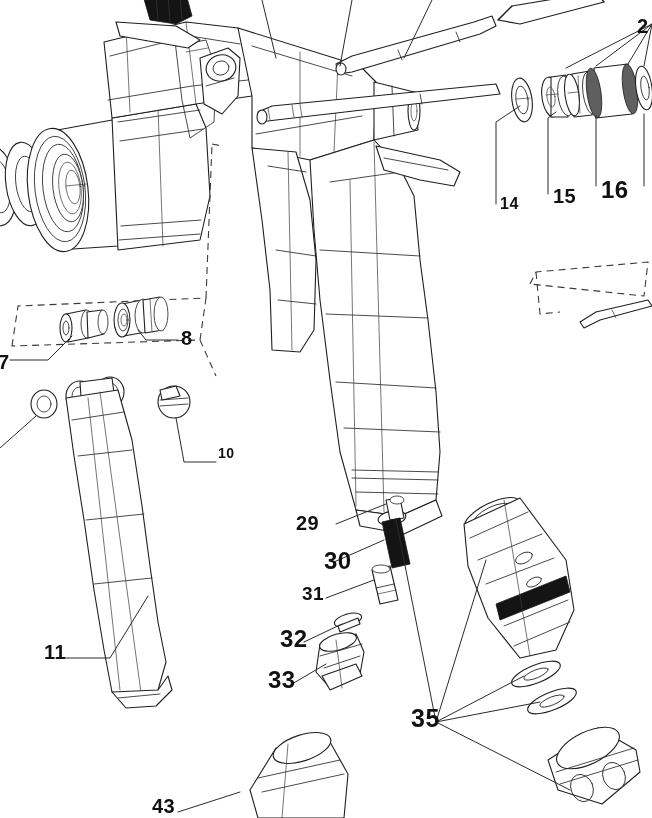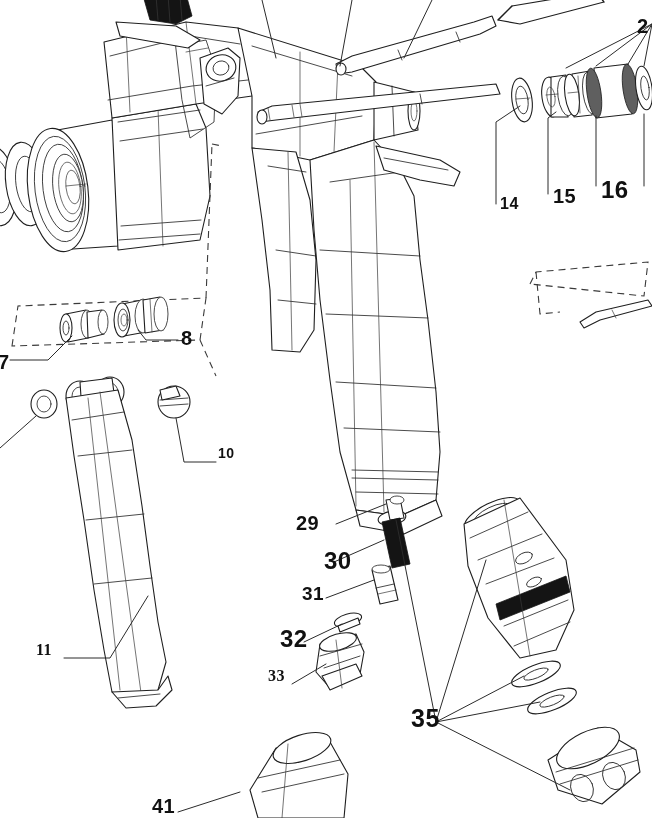--- a/index.html
+++ b/index.html
@@ -352,26 +352,26 @@
       <path class="ldr" d="M436 722 L570 790"></path>
     </g>
 
   </svg>
 
   <div class="callout-layer">
     <div class="callout" style="left:637px;top:16px;font-size:20px;">2</div>
     <div class="callout" style="left:-2px;top:352px;font-size:20px;">7</div>
     <div class="callout" style="left:181px;top:328px;font-size:20px;">8</div>
     <div class="callout" style="left:218px;top:446px;font-size:14px;">10</div>
-    <div class="callout" style="left:36px;top:642px;font-size:16px;font-family:Liberation Serif, serif;">11</div>
+    <div class="callout" style="left:44px;top:642px;font-size:20px;">11</div>
     <div class="callout" style="left:500px;top:196px;font-size:16px;">14</div>
     <div class="callout" style="left:553px;top:186px;font-size:20px;text-align:right;">15</div>
     <div class="callout" style="left:601px;top:178px;font-size:24px;">16</div>
     <div class="callout" style="left:296px;top:513px;font-size:20px;">29</div>
     <div class="callout" style="left:324px;top:549px;font-size:24px;">30</div>
     <div class="callout" style="left:302px;top:584px;font-size:19px;">31</div>
     <div class="callout" style="left:280px;top:627px;font-size:24px;">32</div>
-    <div class="callout" style="left:268px;top:668px;font-size:16px;font-family:Liberation Serif, serif;">33</div>
-    <div class="callout" style="left:152px;top:796px;font-size:20px;">41</div>
+    <div class="callout" style="left:268px;top:668px;font-size:24px;">33</div>
+    <div class="callout" style="left:152px;top:796px;font-size:20px;">43</div>
     <div class="callout" style="left:411px;top:706px;font-size:25px;">35</div>
   </div>
 
 </div>
 
 </body></html>

